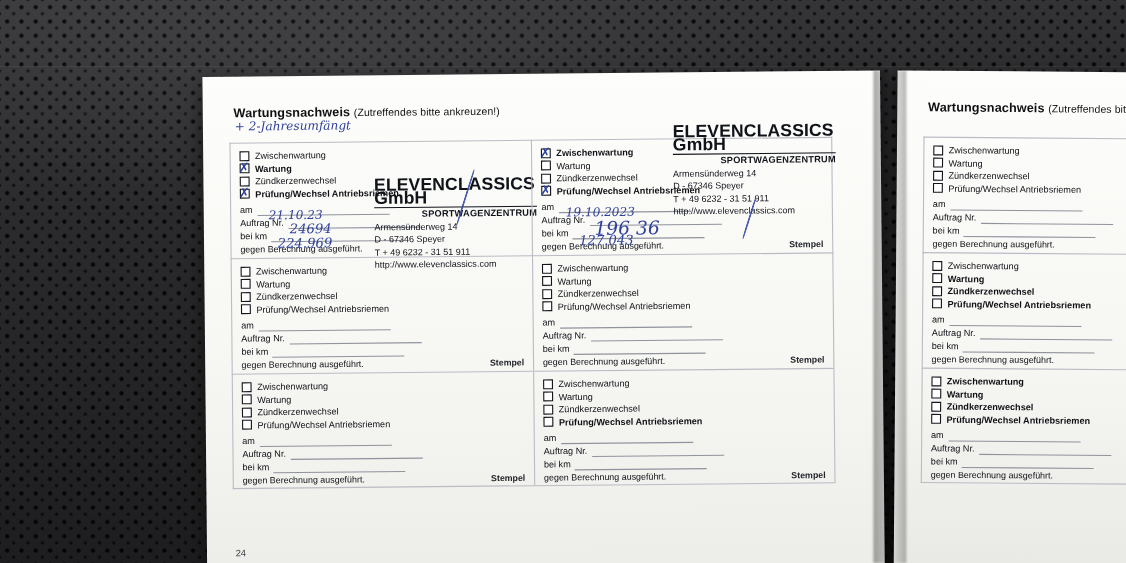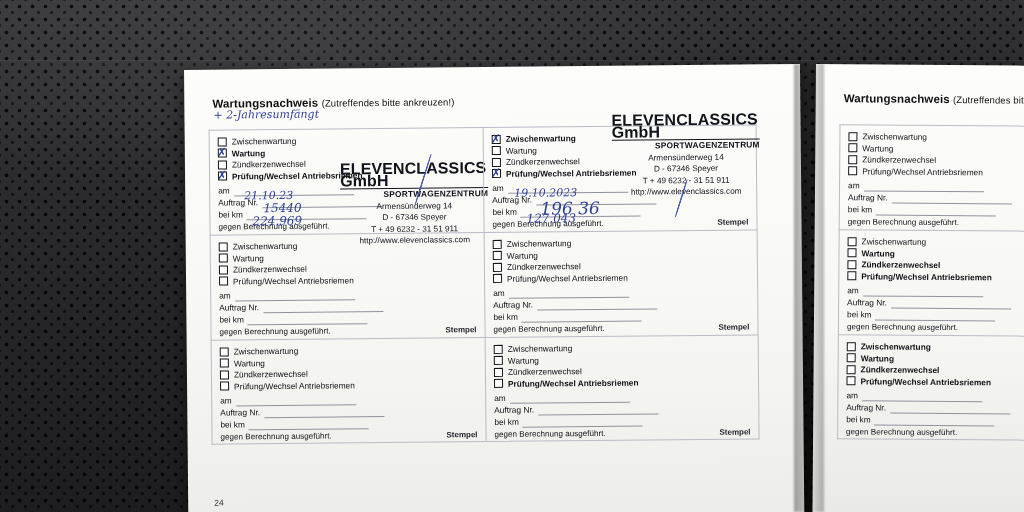--- a/index.html
+++ b/index.html
@@ -104,21 +104,21 @@
   }
   .tick{
     position:absolute;left:-2px;top:-3px;font-size:12px;line-height:12px;
     color:#2b3f9e;font-family:"DejaVu Sans", sans-serif;
   }
   .stamp{
     position:absolute;color:#10131a;line-height:11.5px;
   }
   .stamp .name{font-weight:bold;font-size:16px;letter-spacing:0.1px;}
   .stamp .sub{font-weight:bold;font-size:8.4px;letter-spacing:0.2px;text-align:right;}
-  .stamp .ln{font-size:8.2px;text-align:center;}
+  .stamp .ln{font-size:8.2px;}
   .stamp .rule{border-bottom:1px solid #10131a;width:148px;margin-top:2px;}
 
   .pagenum{position:absolute;left:26px;bottom:10px;font-size:8.5px;color:#3a3d44;}
   .swoosh{
     position:absolute;border-left:2px solid #32429f;height:54px;
     transform:rotate(18deg);border-radius:40%;opacity:0.85;
   }
   .hdr-note{
     position:absolute;font-family:"DejaVu Serif", serif;font-style:italic;
     color:#2f3f9c;font-size:11px;
@@ -178,21 +178,21 @@
               <span class="rule"></span>
             </div>
           <div class="foot">
             <span>gegen Berechnung ausgeführt.</span>
             <span class="stempel"></span>
           </div>
         </div>
 
         <div class="hdr-note" style="left:4px;top:-22px;"><span>+ 2-Jahresumfängt</span></div>
         <div class="ink hand" style="left:34px;top:59px;font-size:11px;font-style:italic;"><span>21.10.23</span></div>
-        <div class="ink hand" style="left:53px;top:71px;font-size:12px;"><span>15440</span></div>
+        <div class="ink hand" style="left:53px;top:71px;font-size:12px;"><span>24694</span></div>
         <div class="ink hand" style="left:42px;top:84px;font-size:12px;"><span>224.969</span></div>
 
         <div class="stamp" style="left:130px;top:34px;">
           <div class="name">ELEVENCLASSICS GmbH</div>
           <div class="rule"></div>
           <div class="sub">SPORTWAGENZENTRUM</div>
           <div class="ln">Armensünderweg 14</div>
           <div class="ln">D - 67346 Speyer</div>
           <div class="ln">T + 49 6232 - 31 51 911</div>
           <div class="ln">http://www.elevenclassics.com</div>

